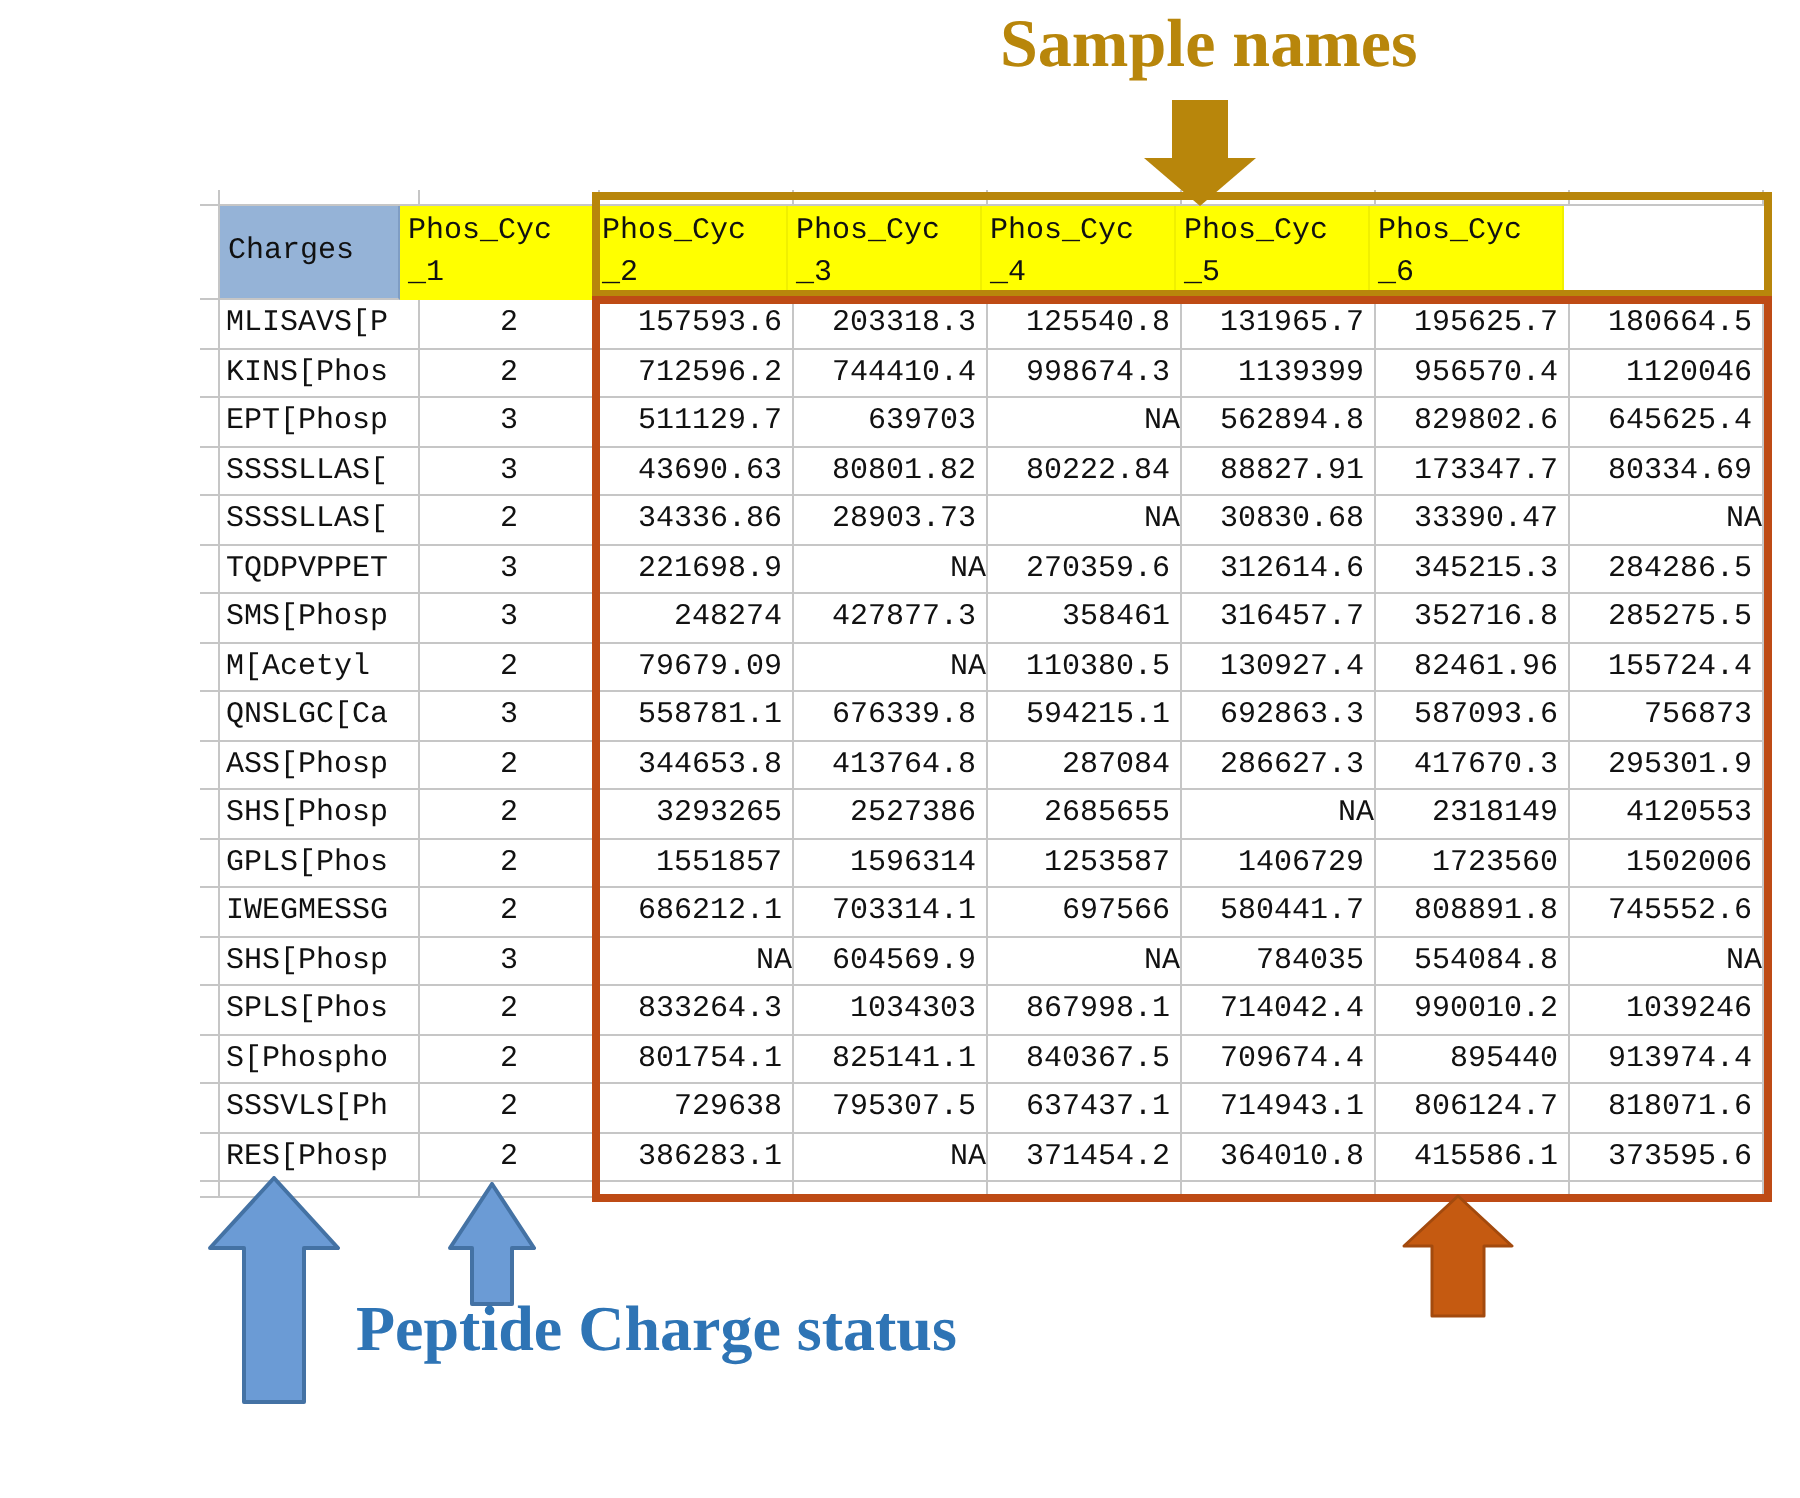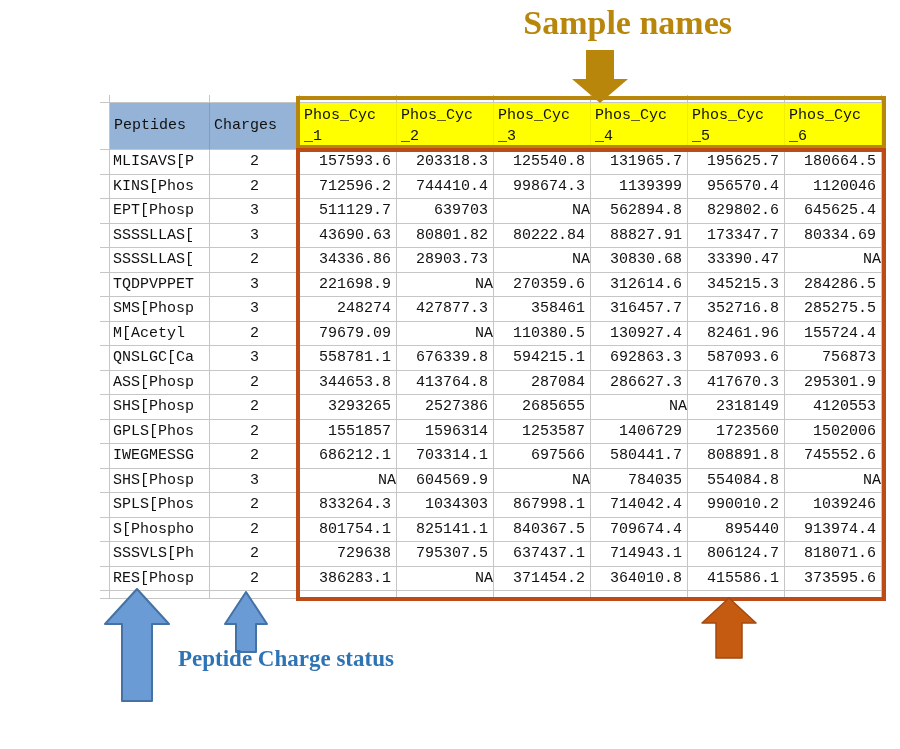--- a/index.html
+++ b/index.html
@@ -33,22 +33,22 @@
   .na{text-align:right;padding-left:2px;}
 
   
   .frame{position:absolute;box-sizing:border-box;pointer-events:none;z-index:5;}
   .frame.gold{left:296px;top:96px;width:590px;height:53px;border:4px solid var(--goldenrod);}
   .frame.red{left:296px;top:148px;width:590px;height:453px;border:4px solid var(--matrix-border);}
 
   
   .ann{position:absolute;z-index:6;font-family:"Liberation Serif","DejaVu Serif",serif;
        font-weight:bold;white-space:nowrap;}
-  .title{left:500px;top:4px;width:232px;text-align:right;font-size:34px;color:var(--goldenrod);}
-  .lbl-charge{left:178px;top:646px;font-size:23px;color:var(--blue-text);}
+  .title{left:500px;top:4px;width:232px;text-align:left;font-size:34px;color:var(--goldenrod);}
+  .lbl-charge{left:178px;top:646px;font-size:32px;color:var(--blue-text);}
   .lbl-seq{left:8px;top:699px;font-size:33px;color:var(--blue-text);}
   .lbl-int{left:604px;top:656px;font-size:33px;color:var(--brown-text);}
 
   .darrow-stem{position:absolute;left:586px;top:50px;width:28px;height:30px;
                background:var(--goldenrod);z-index:6;}
   .darrow-head{position:absolute;left:572px;top:79px;width:0;height:0;z-index:6;
                border-left:28px solid transparent;border-right:28px solid transparent;
                border-top:24px solid var(--goldenrod);}
   .arr{position:absolute;z-index:6;}
   .arr-big{left:104px;top:588px;}
@@ -75,21 +75,20 @@
         <div class="cell chg"></div>
         <div class="cell ph"></div>
         <div class="cell ph"></div>
         <div class="cell ph"></div>
         <div class="cell ph"></div>
         <div class="cell ph"></div>
         <div class="cell ph"></div>
       </div>
     <div class="trow header" id="hrow">
       <div class="cell sliver"></div>
-      <div class="cell pep hblue">Peptides</div>
       <div class="cell chg hblue">Charges</div>
     <div class="cell ph ycell"><div>Phos_Cyc</div><div>_1</div></div>
         <div class="cell ph ycell"><div>Phos_Cyc</div><div>_2</div></div>
         <div class="cell ph ycell"><div>Phos_Cyc</div><div>_3</div></div>
         <div class="cell ph ycell"><div>Phos_Cyc</div><div>_4</div></div>
         <div class="cell ph ycell"><div>Phos_Cyc</div><div>_5</div></div>
         <div class="cell ph ycell"><div>Phos_Cyc</div><div>_6</div></div>
       </div>
     <div id="tbody" style="display:contents"><div class="trow data">
           <div class="cell sliver"></div>

